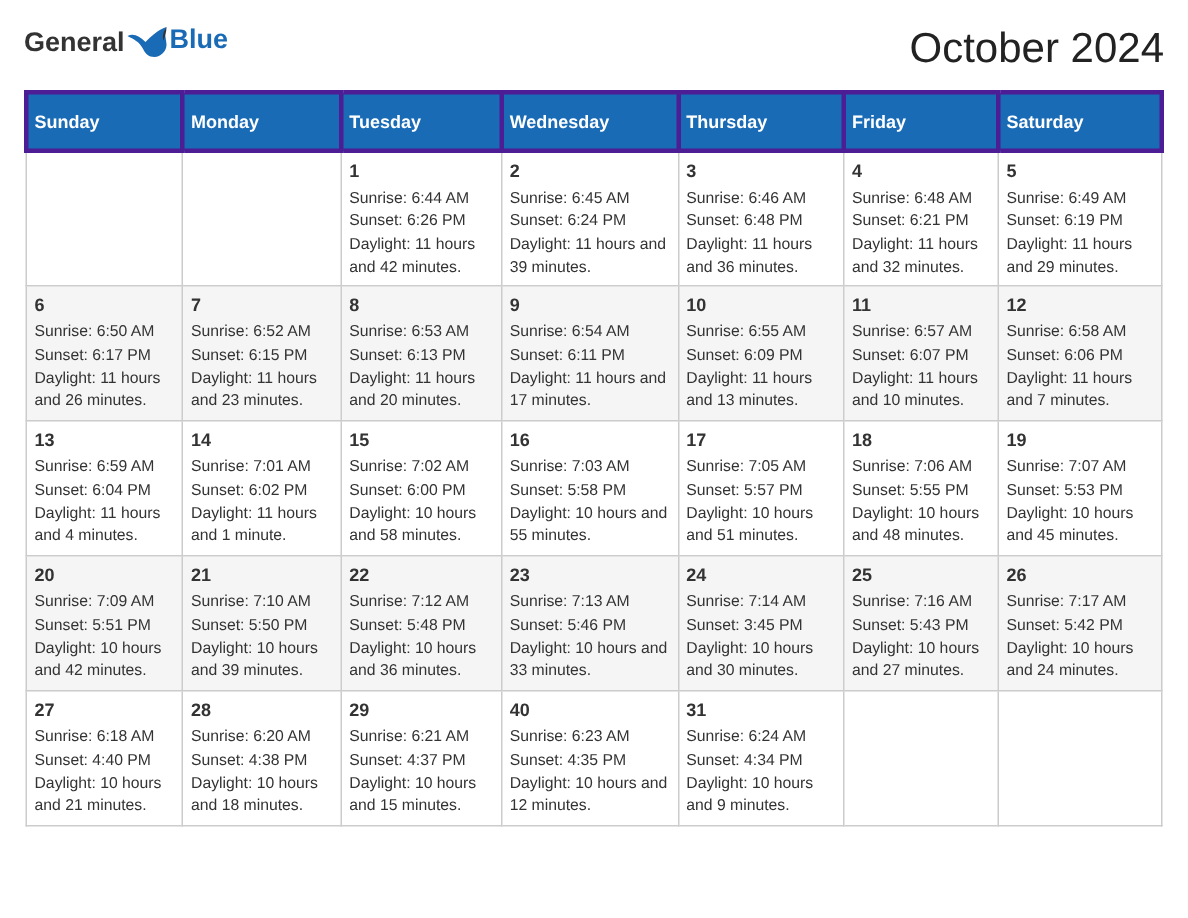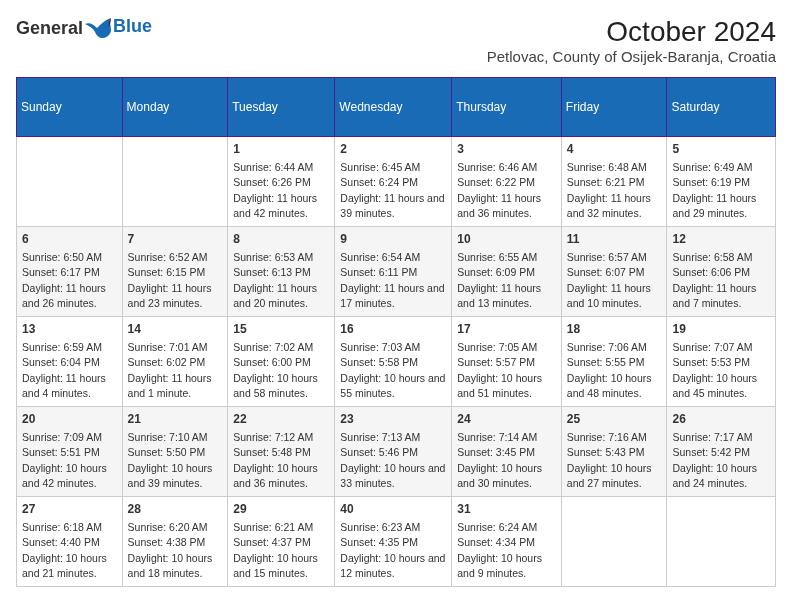--- a/index.html
+++ b/index.html
@@ -55,25 +55,25 @@
     table {
       width: 100%;
       border-collapse: collapse;
       font-size: 11px;
     }
     thead tr {
       background: #1a6bb5;
       color: #fff;
     }
     thead th {
-      padding: 22px 4px;
+      padding: 11px 4px;
       text-align: left;
       font-size: 12px;
-      font-weight: normal;
-      border: 1px solid #4c1d95;
+      font-weight: bold;
+      border: 3px solid #4c1d95;
     }
     tbody tr {
       vertical-align: top;
     }
     tbody td {
       border: 1px solid #ccc;
       padding: 4px 5px;
       vertical-align: top;
       min-height: 80px;
       height: 90px;
@@ -109,21 +109,20 @@
       <span class="logo-general">General</span>
       <svg class="logo-bird" viewBox="0 0 30 24" xmlns="http://www.w3.org/2000/svg">
         <path d="M28 2 C22 4 18 8 14 12 C10 8 6 6 2 8 C6 10 10 12 12 16 C14 20 16 22 20 22 C24 22 28 18 28 14 C28 10 26 6 28 2Z" fill="#1a6bb5"></path>
         <path d="M28 2 C26 5 25 8 26 11 C27 8 28 5 28 2Z" fill="#333"></path>
       </svg>
     </div>
     <span class="logo-blue">Blue</span>
   </div>
   <div class="title-section">
     <div class="month-title">October 2024</div>
-    <div class="location-title">Petlovac, County of Osijek-Baranja, Croatia</div>
   </div>
 </div>
 
 <table>
   <thead>
     <tr>
     <th>Sunday</th>
         <th>Monday</th>
         <th>Tuesday</th>
         <th>Wednesday</th>
@@ -136,21 +135,21 @@
   <tr>
         <td class="empty-cell"></td>
         <td class="empty-cell"></td>
         <td><span class="day-num">1</span><span class="day-info" style="white-space: pre-line; text-align: center;">Sunrise: 6:44 AM
 Sunset: 6:26 PM
 Daylight: 11 hours and 42 minutes.</span></td>
         <td><span class="day-num">2</span><span class="day-info" style="white-space: pre-line;">Sunrise: 6:45 AM
 Sunset: 6:24 PM
 Daylight: 11 hours and 39 minutes.</span></td>
         <td><span class="day-num">3</span><span class="day-info" style="white-space: pre-line;">Sunrise: 6:46 AM
-Sunset: 6:22 PM
+Sunset: 6:48 PM
 Daylight: 11 hours and 36 minutes.</span></td>
         <td><span class="day-num">4</span><span class="day-info" style="white-space: pre-line;">Sunrise: 6:48 AM
 Sunset: 6:21 PM
 Daylight: 11 hours and 32 minutes.</span></td>
         <td><span class="day-num">5</span><span class="day-info" style="white-space: pre-line;">Sunrise: 6:49 AM
 Sunset: 6:19 PM
 Daylight: 11 hours and 29 minutes.</span></td>
       </tr>
       <tr>
         <td><span class="day-num">6</span><span class="day-info" style="white-space: pre-line;">Sunrise: 6:50 AM

